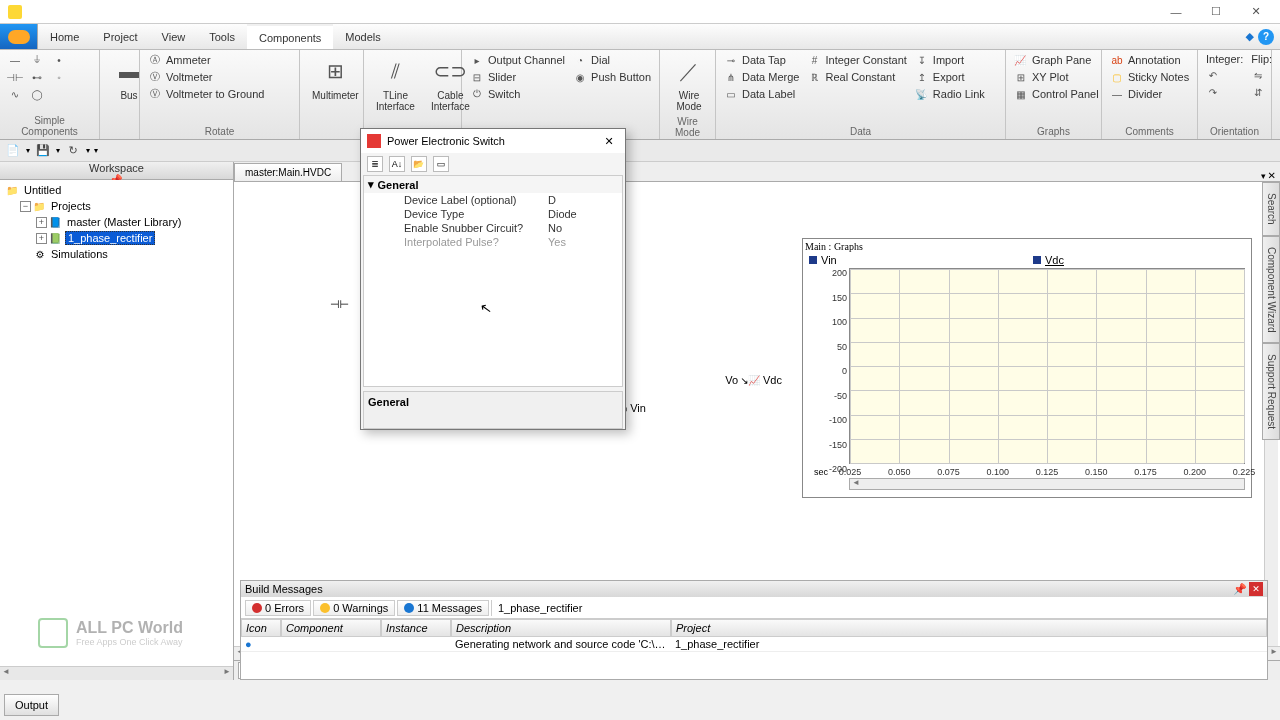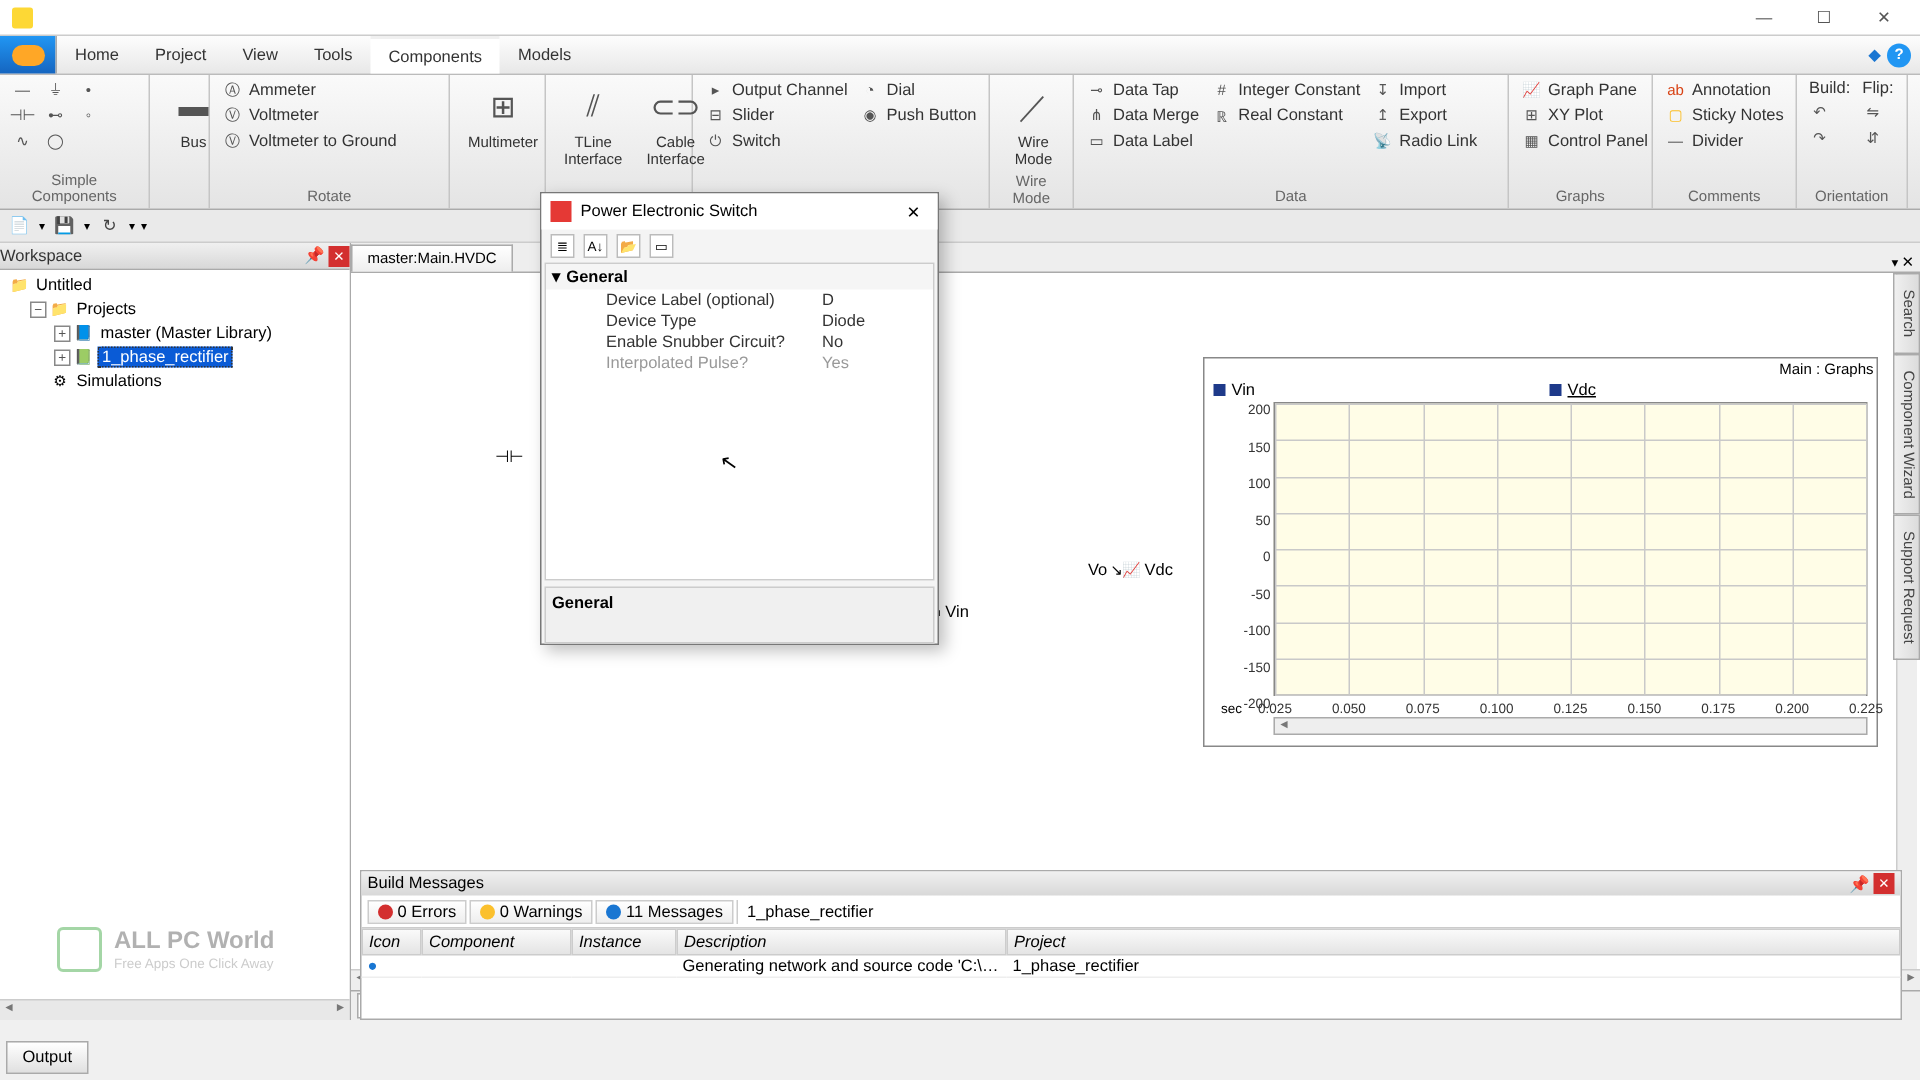--- a/index.html
+++ b/index.html
@@ -34,21 +34,21 @@
 
 
 .qat { height: 22px; background:#eaeaea; display:flex; align-items:center; gap:4px; padding:0 4px; border-bottom:1px solid #ccc;}
 .qat-btn { width:18px; height:16px; display:flex; align-items:center; justify-content:center; color:#444;}
 
 
 .main { position:absolute; top:162px; left:0; right:0; bottom:40px; display:flex; }
 
 
 .workspace { width: 234px; display:flex; flex-direction:column; border-right:1px solid #aaa; background:#fff; }
-.ws-header { height:18px; background:linear-gradient(#f0f0f0,#d8d8d8); display:flex; align-items:center; padding:0 0; border-bottom:1px solid #aaa; font-size:10px; color:#333;}
+.ws-header { height:18px; background:linear-gradient(#f0f0f0,#d8d8d8); display:flex; align-items:center; padding:0 16px; border-bottom:1px solid #aaa; font-size:10px; color:#333;flex-direction:column;}
 .ws-header .hspacer{flex:1;}
 .ws-close { width:14px; height:14px; background:#d32f2f; color:#fff; display:flex; align-items:center; justify-content:center; font-size:9px; margin-left:2px;}
 .ws-pin { width:14px; height:14px; display:flex; align-items:center; justify-content:center; color:#555;}
 .tree { flex:1; overflow:auto; padding:2px; background:#fff; }
 .tree-row { display:flex; align-items:center; gap:2px; padding:1px 0; white-space:nowrap; }
 .tree-exp { width:11px; height:11px; border:1px solid #888; display:flex; align-items:center; justify-content:center; font-size:9px; color:#555; background:#fff;}
 .tree-icon { width:14px; height:14px; display:inline-flex; align-items:center; justify-content:center; font-size:10px;}
 .tree-label { padding:0 2px; }
 .tree-label.selected { background:#0a5bd6; color:#fff; border:1px dotted #333;}
 .tree-scroll { height:14px; background:#e8e8e8; border-top:1px solid #ccc; position:relative;}
@@ -63,21 +63,21 @@
 .can-tab { height:18px; padding:0 10px; background:linear-gradient(#fff,#eee); border:1px solid #aaa; border-bottom:none; display:flex; align-items:center; font-size:10px;}
 .tab-closer { margin-left:auto; display:flex; align-items:center; gap:2px; padding-right:4px;}
 .canvas { flex:1; position:relative; background:#fff; overflow:hidden; }
 
 
 .side-tabs { position:absolute; right:0; top:182px; bottom:40px; width:18px; display:flex; flex-direction:column; }
 .side-tab { flex:0 0 auto; writing-mode:vertical-rl; padding:10px 2px; background:linear-gradient(90deg,#f0f0f0,#dcdcdc); border:1px solid #aaa; font-size:10px; color:#444; text-align:center;}
 
 
 .graph-panel { position:absolute; right:28px; top:56px; width:450px; height:260px; border:1px solid #888; background:#fff;}
-.graph-title { text-align:right; font-size:10px; padding:2px; }
+.graph-title { text-align:left; font-size:10px; padding:2px;font-family:Liberation Serif, serif; }
 .graph-legend { display:flex; }
 .graph-legend > div { flex:1; display:flex; align-items:center; gap:4px; padding:0 6px; font-size:10px;}
 .leg-sq { width:8px; height:8px; }
 .plot { position:relative; margin:2px 6px 4px 46px; height:196px; background:#fffde7; border:1px solid #888;}
 .grid-v { position:absolute; top:0; bottom:0; width:1px; background:#c9c9c9;}
 .grid-h { position:absolute; left:0; right:0; height:1px; background:#c9c9c9;}
 .ylab { position:absolute; right:406px; font-size:9px; color:#333; transform:translateY(-50%);}
 .xlab { position:absolute; bottom:-14px; font-size:9px; color:#333; transform:translateX(-50%);}
 .sec-lab { position:absolute; left:-36px; bottom:-14px; font-size:9px;}
 .graph-sb { height:12px; margin:14px 6px 2px 46px; background:#eee; border:1px solid #aaa; position:relative;}
@@ -364,21 +364,21 @@
             <span class="ricon">—</span>
             <span>Divider</span>
           </div>
     </div>
       </div>
     <div class="rg-label">Comments</div>
   </div>
   <div class="ribbon-group" style="width:74px">
     <div class="rg-body">
       <div class="rcol">
-        <div class="ritem">Build:</div>
+        <div class="ritem">Integer:</div>
         <div class="ritem">
             <span class="ricon">↶</span>
           </div>
         <div class="ritem">
             <span class="ricon">↷</span>
           </div>
       </div>
       <div class="rcol">
         <div class="ritem">Flip:</div>
         <div class="ritem">

